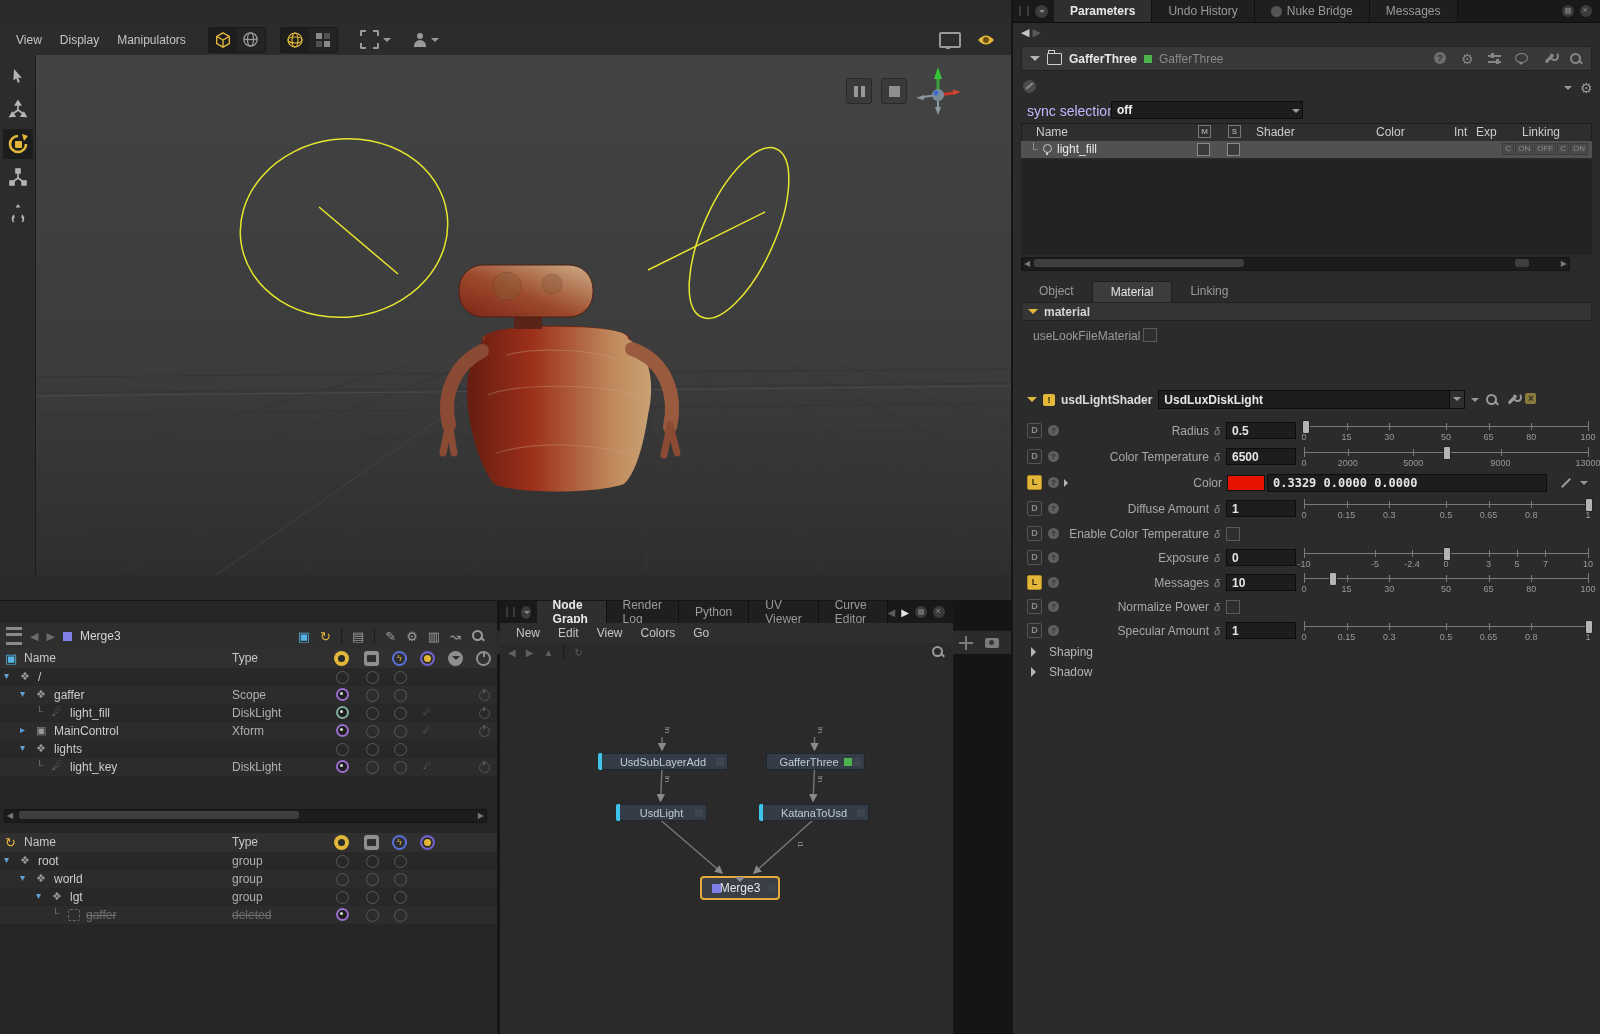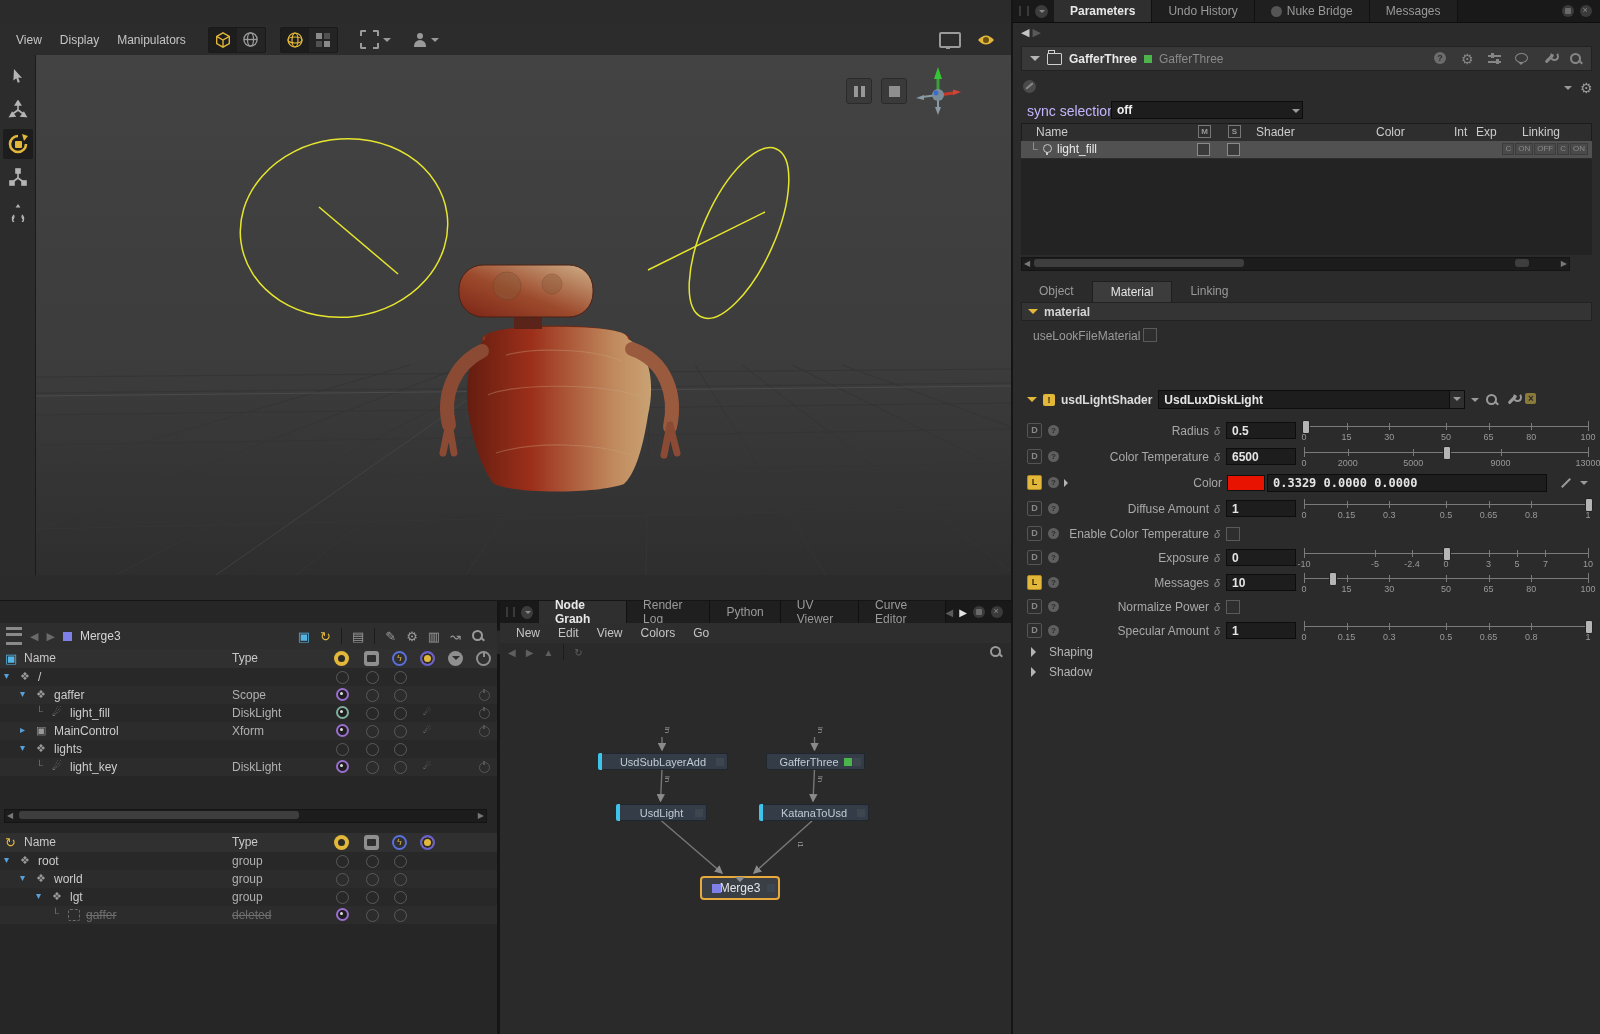--- a/index.html
+++ b/index.html
@@ -90,21 +90,21 @@
   .celleye{position:absolute;top:2px;width:9px;height:9px;border-radius:50%;border:2px solid #9a6fd0;background:#1e1e1e;}
   .celleye::after{content:'';position:absolute;left:2px;top:2px;width:3px;height:3px;border-radius:50%;background:#ddd;}
   .celleye.green{border-color:#7fae9e;}
   .cellorb{position:absolute;top:3px;font-size:9px;color:#8a8a8a;}
   .cellpwr{position:absolute;top:4px;width:9px;height:9px;border-radius:50%;border:1.5px solid #555;}
   .cellpwr::after{content:'';position:absolute;left:3px;top:-2px;width:1.5px;height:4px;background:#555;}
   .hscroll{position:absolute;height:12px;background:#1c1c1c;border:1px solid #141414;}
   .hthumb{position:absolute;top:1px;height:8px;background:#3e3e3e;border-radius:3px;}
   .harr{position:absolute;top:1px;color:#777;font-size:8px;}
   
-  #ng-panel{left:500px;top:601px;width:511px;height:433px;background:#2a2a2a;}
+  #ng-panel{left:500px;top:601px;width:453px;height:433px;background:#2a2a2a;}
   .ng-menubar{position:absolute;left:0;top:22px;right:0;height:20px;background:#2e2e2e;display:flex;font-size:12px;align-items:center;padding-left:8px;gap:2px;}
   .ng-tools{position:absolute;left:0;top:42px;right:0;height:18px;display:flex;align-items:center;gap:10px;padding:0 8px;color:#5f5f5f;font-size:10px;}
   .ng-canvas{position:absolute;left:0;top:60px;right:0;bottom:0;background:#2a2a2a;}
   .ng-node{position:absolute;height:15px;background:#333c47;border:1px solid #1f262e;border-radius:2px;display:flex;align-items:center;justify-content:center;font-size:11px;color:#c2ccd4;}
   .ng-node .bar{position:absolute;left:-1px;top:-1px;bottom:-1px;width:4px;background:#3ec3ea;border-radius:2px 0 0 2px;}
   .ng-node .flag{width:8px;height:8px;margin-left:5px;}
   .ng-node .dimsq{position:absolute;width:8px;height:8px;background:#3d464f;}
   .ng-node.sel{height:20px;border:2px solid #e8a93c;border-radius:4px;background:#3a3f46;font-size:12px;color:#e2e6ea;}
   .ng-node .topcaret{position:absolute;top:-1px;left:50%;transform:translateX(-50%);border:5px solid transparent;border-top-color:#8a8f96;}
   

